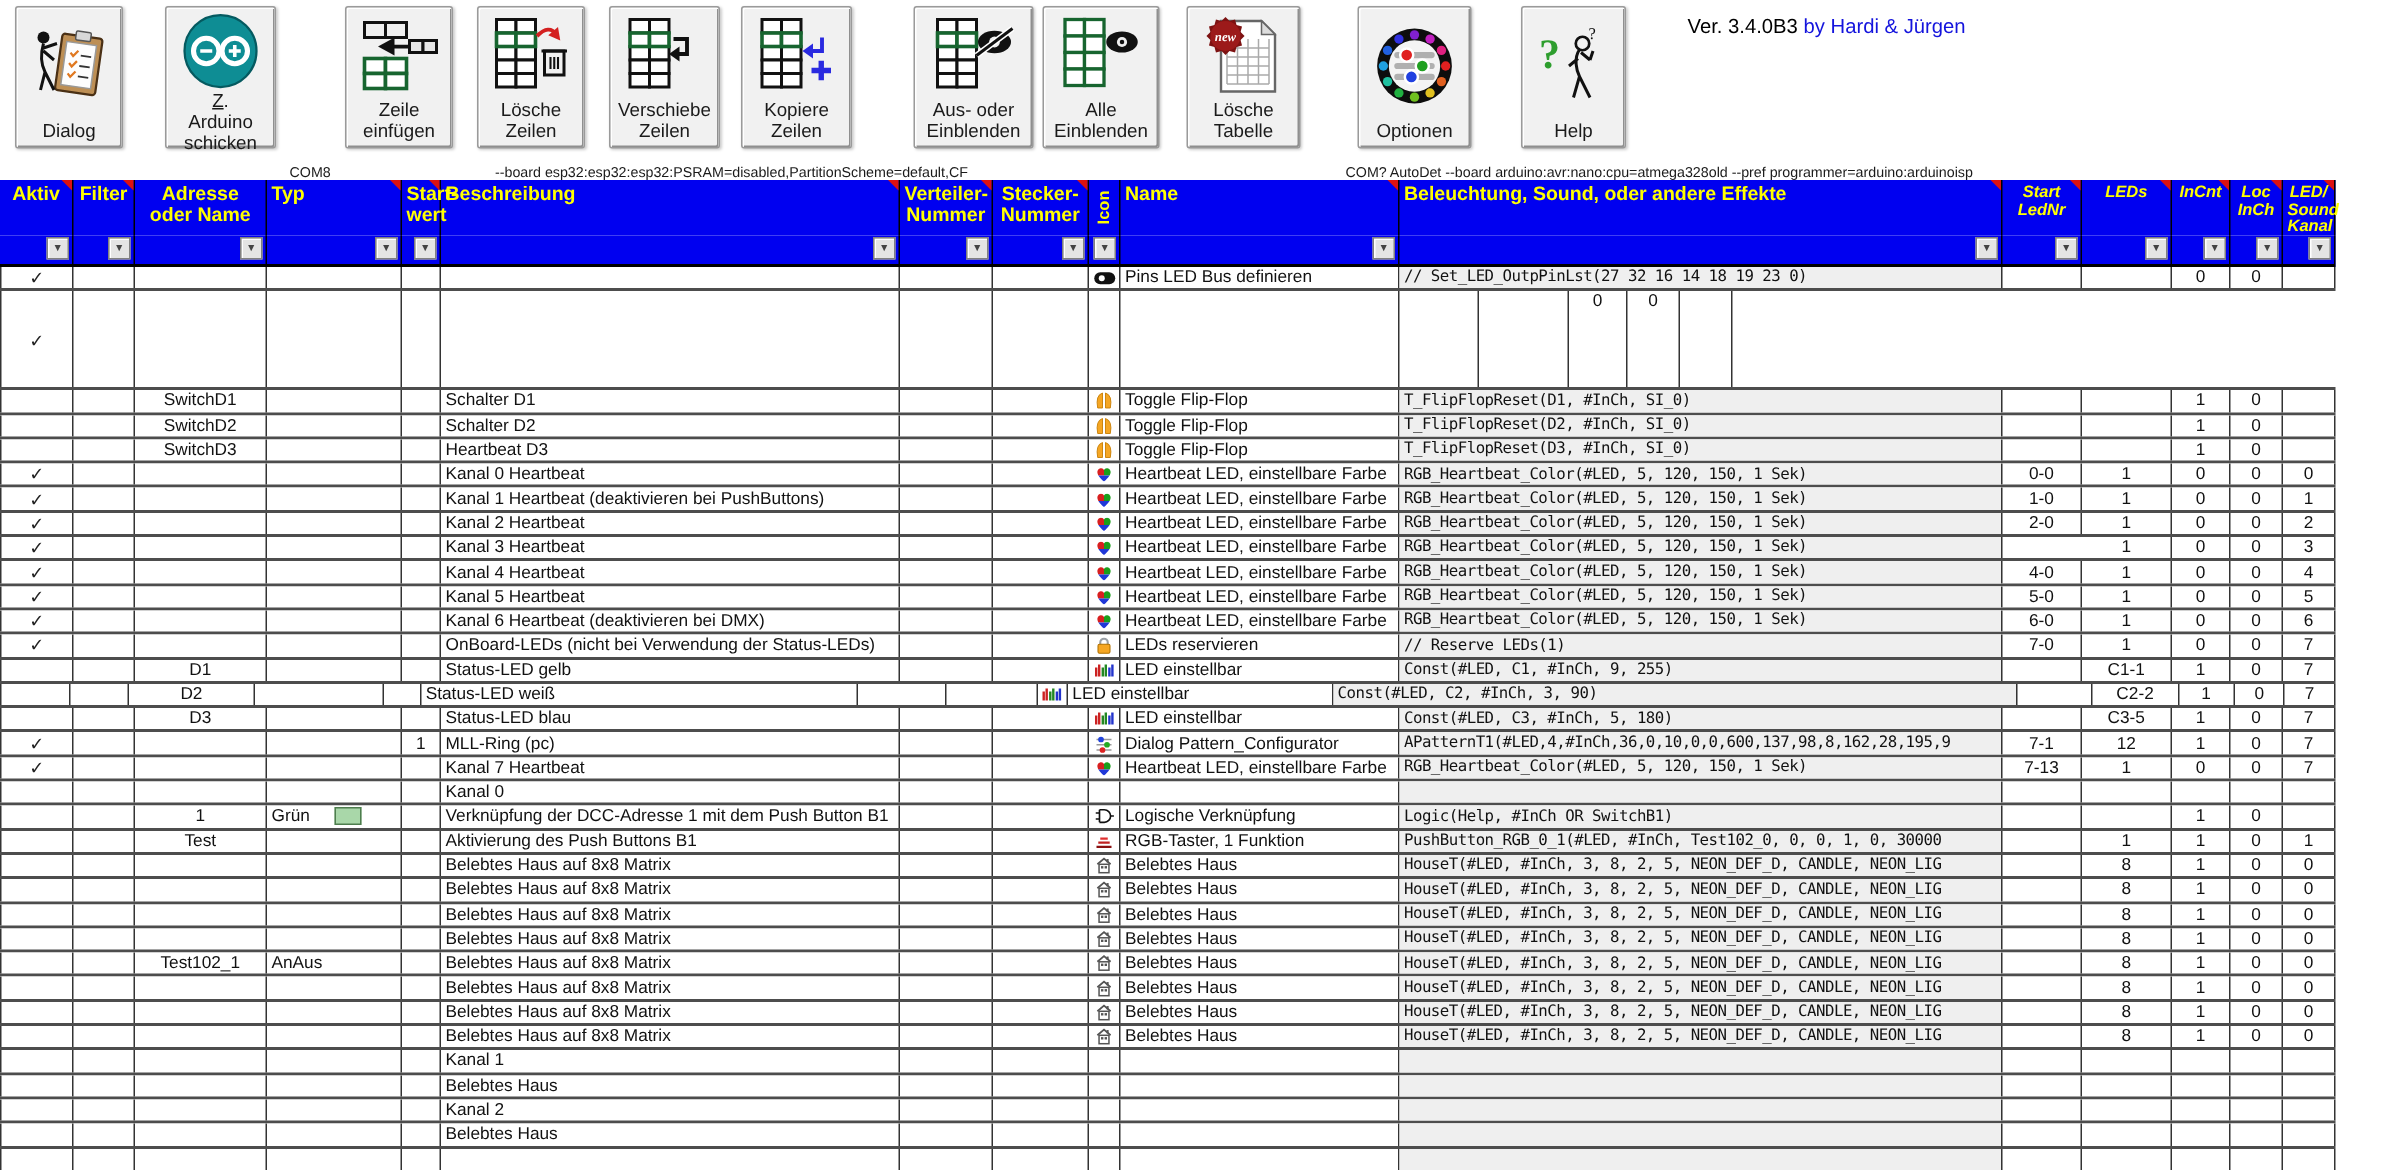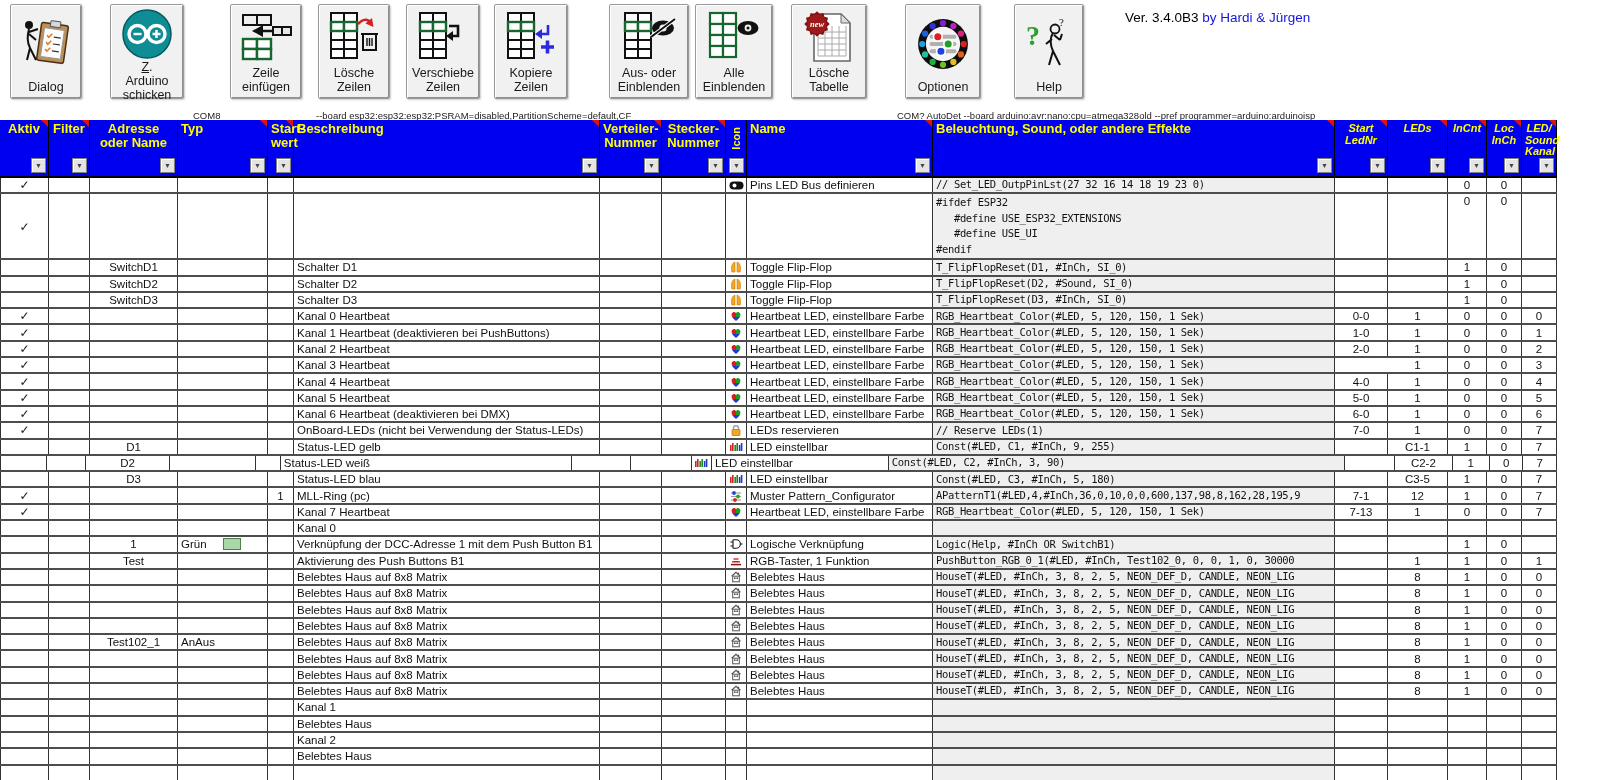--- a/index.html
+++ b/index.html
@@ -310,21 +310,21 @@
     </span>
     <span class="lbl">Help</span>
   </div>
 </div>
 
 <div class="verline">
   <span>Ver. 3.4.0B3</span>
   <span class="vby">by  Hardi &amp; Jürgen</span>
 </div>
 <span class="statustxt" style="left:193px">COM8</span>
-<span class="statustxt" style="left:316px">--board esp32:esp32:esp32:PSRAM=disabled,PartitionScheme=default,CF</span>
+<span class="statustxt" style="left:330px">--board esp32:esp32:esp32:PSRAM=disabled,PartitionScheme=default,CF</span>
 <span class="statustxt" style="left:897px">COM?  AutoDet --board arduino:avr:nano:cpu=atmega328old --pref programmer=arduino:arduinoisp</span>
 
 <div id="grid">
     <div class="hrow">
       <div class="hcell ctr" style="width: 49px;">Aktiv<div class="tri"></div></div>
       <div class="hcell ctr" style="width: 41px;">Filter<div class="tri"></div></div>
       <div class="hcell ctr" style="width: 88px;">Adresse
 oder Name</div>
       <div class="hcell" style="width: 90px;">Typ<div class="tri"></div></div>
       <div class="hcell" style="width: 26px;">Start-
@@ -428,24 +428,20 @@
       </div>
       <div class="c col-filter ctr" style="width: 41px;"></div>
       <div class="c col-adresse ctr" style="width: 88px;"></div>
       <div class="c col-typ" style="width: 90px;"></div>
       <div class="c col-startwert ctr" style="width: 26px;"></div>
       <div class="c col-beschreibung" style="width: 306px;"></div>
       <div class="c col-verteiler ctr" style="width: 62px;"></div>
       <div class="c col-stecker ctr" style="width: 64px;"></div>
       <div class="c col-icon iconcell" style="width: 21px;"></div>
       <div class="c col-name" style="width: 186px;"></div>
-      <div class="c col-code codecell" style="width: 402px;">#ifdef ESP32
-   #define USE_ESP32_EXTENSIONS
-   #define USE_UI
-#endif</div>
       <div class="c col-start_lednr ctr" style="width: 53px;"></div>
       <div class="c col-leds ctr" style="width: 60px;"></div>
       <div class="c col-incnt ctr" style="width: 39px;">0</div>
       <div class="c col-loc_inch ctr" style="width: 35px;">0</div>
       <div class="c col-kanal ctr" style="width: 35px;"></div>
     </div>
     <div class="drow">
       <div class="c col-aktiv ctr" style="width: 49px;"></div>
       <div class="c col-filter ctr" style="width: 41px;"></div>
       <div class="c col-adresse ctr" style="width: 88px;">SwitchD1</div>
@@ -481,34 +477,34 @@
       <div class="c col-stecker ctr" style="width: 64px;"></div>
       <div class="c col-icon iconcell" style="width: 21px;">
         <svg width="14" height="12" viewBox="0 0 14 12">
           <g fill="#f5a623" stroke="#c77d00" stroke-width="0.6">
             <path d="M6 1 Q1.2 2.5 2.8 11 L6 11 Z"></path>
             <path d="M8 1 Q12.8 2.5 11.2 11 L8 11 Z"></path>
           </g>
         </svg>
       </div>
       <div class="c col-name" style="width: 186px;">Toggle Flip-Flop</div>
-      <div class="c col-code codecell" style="width: 402px;">T_FlipFlopReset(D2, #Sound, SI_0)</div>
+      <div class="c col-code codecell" style="width: 402px;">T_FlipFlopReset(D2, #InCh, SI_0)</div>
       <div class="c col-start_lednr ctr" style="width: 53px;"></div>
       <div class="c col-leds ctr" style="width: 60px;"></div>
       <div class="c col-incnt ctr" style="width: 39px;">1</div>
       <div class="c col-loc_inch ctr" style="width: 35px;">0</div>
       <div class="c col-kanal ctr" style="width: 35px;"></div>
     </div>
     <div class="drow">
       <div class="c col-aktiv ctr" style="width: 49px;"></div>
       <div class="c col-filter ctr" style="width: 41px;"></div>
       <div class="c col-adresse ctr" style="width: 88px;">SwitchD3</div>
       <div class="c col-typ" style="width: 90px;"></div>
       <div class="c col-startwert ctr" style="width: 26px;"></div>
-      <div class="c col-beschreibung" style="width: 306px;">Schalter D3</div>
+      <div class="c col-beschreibung" style="width: 306px;">Heartbeat D3</div>
       <div class="c col-verteiler ctr" style="width: 62px;"></div>
       <div class="c col-stecker ctr" style="width: 64px;"></div>
       <div class="c col-icon iconcell" style="width: 21px;">
         <svg width="14" height="12" viewBox="0 0 14 12">
           <g fill="#f5a623" stroke="#c77d00" stroke-width="0.6">
             <path d="M6 1 Q1.2 2.5 2.8 11 L6 11 Z"></path>
             <path d="M8 1 Q12.8 2.5 11.2 11 L8 11 Z"></path>
           </g>
         </svg>
       </div>
@@ -838,21 +834,21 @@
           <g stroke="#9a9a9a" stroke-width="1.1">
             <line x1="1" y1="3" x2="11" y2="3"></line>
             <line x1="1" y1="6.5" x2="11" y2="6.5"></line>
             <line x1="1" y1="10" x2="11" y2="10"></line>
           </g>
           <circle cx="4" cy="3" r="1.9" fill="#2244dd"></circle>
           <circle cx="8" cy="6.5" r="1.9" fill="#22aa22"></circle>
           <circle cx="5" cy="10" r="1.9" fill="#dd2222"></circle>
         </svg>
       </div>
-      <div class="c col-name" style="width: 186px;">Muster Pattern_Configurator</div>
+      <div class="c col-name" style="width: 186px;">Dialog Pattern_Configurator</div>
       <div class="c col-code codecell" style="width: 402px;">APatternT1(#LED,4,#InCh,36,0,10,0,0,600,137,98,8,162,28,195,9</div>
       <div class="c col-start_lednr ctr" style="width: 53px;">7-1</div>
       <div class="c col-leds ctr" style="width: 60px;">12</div>
       <div class="c col-incnt ctr" style="width: 39px;">1</div>
       <div class="c col-loc_inch ctr" style="width: 35px;">0</div>
       <div class="c col-kanal ctr" style="width: 35px;">7</div>
     </div>
     <div class="drow">
       <div class="c col-aktiv ctr" style="width: 49px;">
         <span class="check">✓</span>

